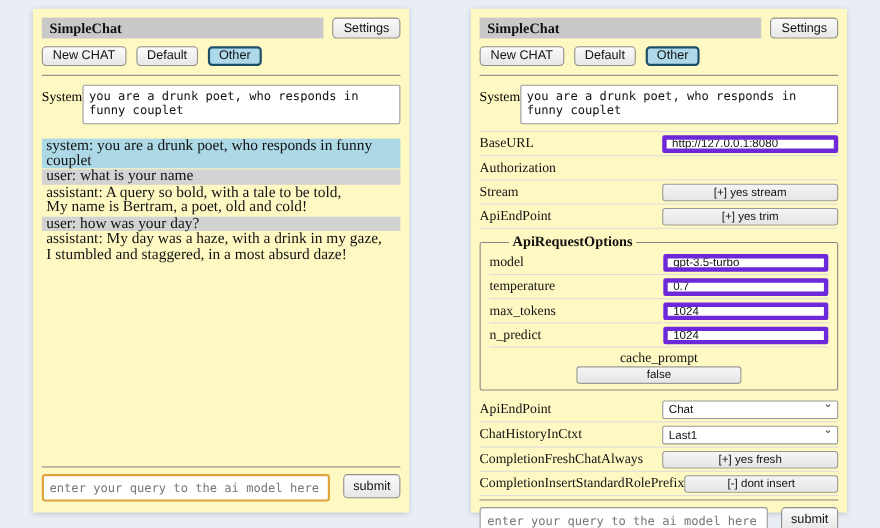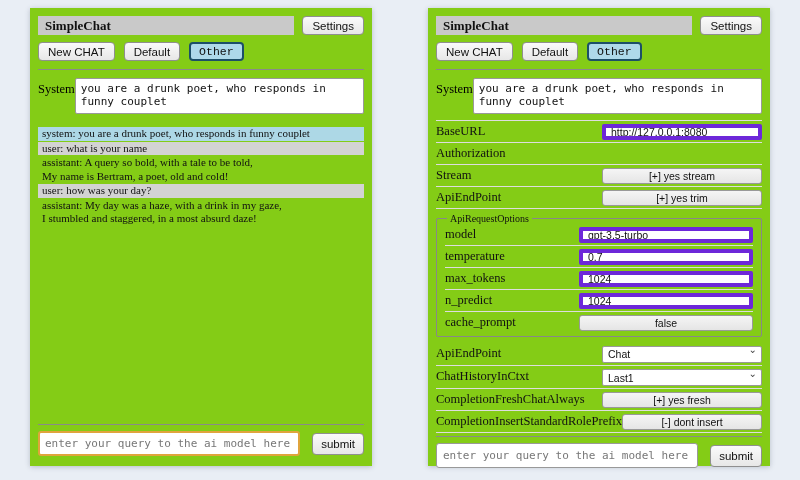--- a/index.html
+++ b/index.html
@@ -1,47 +1,47 @@
 <!DOCTYPE html>
 <html><head>
 <meta charset="utf-8">
 <style>
   html, body { margin:0; padding:0; width:800px; height:480px; overflow:hidden; }
   body { background:#e9eef5; font-family:"Liberation Serif", serif; }
   .wrap { display:flex; justify-content:center; gap:56px; padding-top:8px; }
-  .panel { width:342px; height:458px; background:#84cc16; box-shadow:0 1px 5px rgba(60,70,90,.28);
+  .panel { width:342px; height:458px; background:#fef9c3; box-shadow:0 1px 5px rgba(60,70,90,.28);
            padding:8px; box-sizing:border-box; display:flex; flex-direction:column; }
 
   
   .header-row { display:flex; gap:8px; align-items:stretch; }
   .title-bar { flex:1; background:#c9c9c9; font-weight:bold; font-size:13px; line-height:15px; padding:2px 7px; color:#111; }
   button { font-family:"Liberation Sans", sans-serif; color:#111; cursor:pointer; }
   .btn { font-size:11.5px; background:linear-gradient(#fafafa,#e7e7e7); border:1px solid #8f8f8f;
          border-radius:4px; padding:2px 9px; }
   .sessions { display:flex; gap:9px; margin:7px 0 5px; }
-  .btn.active { background:#aed9ea; border:2px solid #1d4f68; padding:1px 8px;font-family:Liberation Mono, monospace; }
+  .btn.active { background:#aed9ea; border:2px solid #1d4f68; padding:1px 8px; }
 
   hr.sep { border:none; border-top:1px solid #8a8a8a; margin:3px 0 6px; width:100%; }
 
   
   .system-row { display:flex; gap:0; margin:2px 0 4px; }
   .system-row .lbl { font-size:12.5px; padding-top:4px; }
   textarea.sys { flex:1; height:28px; resize:none; font:11px "DejaVu Sans Mono", monospace;
                  border:1px solid #999; border-radius:2px; padding:3px 5px; color:#111; }
 
   
   .messages { margin-top:9px; }
-  .msg { font-size:11px; line-height:13.5px; padding:0 4px; margin-bottom:1px; white-space:pre-line; color:#111; }
+  .msg { font-size:14px; line-height:13.5px; padding:0 4px; margin-bottom:1px; white-space:pre-line; color:#111; }
   .msg.system { background:#add8e6; }
   .msg.user { background:#d3d3d3; }
 
   .spacer { flex:1; }
 
   
-  .query-row { display:flex; gap:12px; align-items:center; margin-bottom:2px; }
+  .query-row { display:flex; gap:12px; align-items:flex-start; margin-bottom:2px; }
   input.query { flex:1; font:11px "DejaVu Sans Mono", monospace; border:1px solid #999;
                 border-radius:3px; padding:5px 6px; color:#555; background:#fff; }
   input.query::placeholder { color:#777; }
   input.query.focus { border:2px solid #e0a43c; padding:4px 5px; }
   .submit-btn { padding:4px 8px; }
 
   
   .settings { margin-top:2px; }
   .srow { display:flex; justify-content:space-between; align-items:center; padding:2px 0;
           border-bottom:1px solid #ddd; min-height:17px; }
@@ -55,23 +55,23 @@
   button.ctl { font-size:10.5px; height:16px; border:1px solid #999; border-radius:3px;
                background:linear-gradient(#f5f5f5,#e5e5e5); padding:0; }
   .selwrap { position:relative; width:160px; display:inline-block;text-decoration:underline; }
   select.ctl { appearance:none; -webkit-appearance:none; width:100%;
                font:10.5px "Liberation Sans", sans-serif; border:1px solid #999; border-radius:2px;
                padding:1px 5px; height:17px; background:#fff; color:#111; }
   .chev { position:absolute; right:5px; top:0px; font-size:10px; color:#444; pointer-events:none;
           font-family:"DejaVu Sans", sans-serif; }
 
   fieldset.aro { margin:4px 0 5px; border:1px solid #888; border-radius:2px; padding:0 8px 3px; }
-  fieldset.aro legend { font-size:10px; padding:0 3px; margin-left:2px; color:#111; }
-  fieldset.aro .srow:last-child { border-bottom:none; }
-  fieldset.aro .ctl, fieldset.aro .selwrap { width:174px; }
+  fieldset.aro legend { font-size:13px; padding:0 3px; margin-left:18px; color:#111;font-weight:bold; }
+  fieldset.aro .srow:last-child { border-bottom:none;flex-direction:column; }
+  fieldset.aro .ctl, fieldset.aro .selwrap { width:150px; }
 </style>
 </head>
 <body>
 
 <div class="wrap">
 
   <section class="panel">
     <div class="header-row">
       <div class="title-bar">SimpleChat</div>
       <button class="btn">Settings</button>

